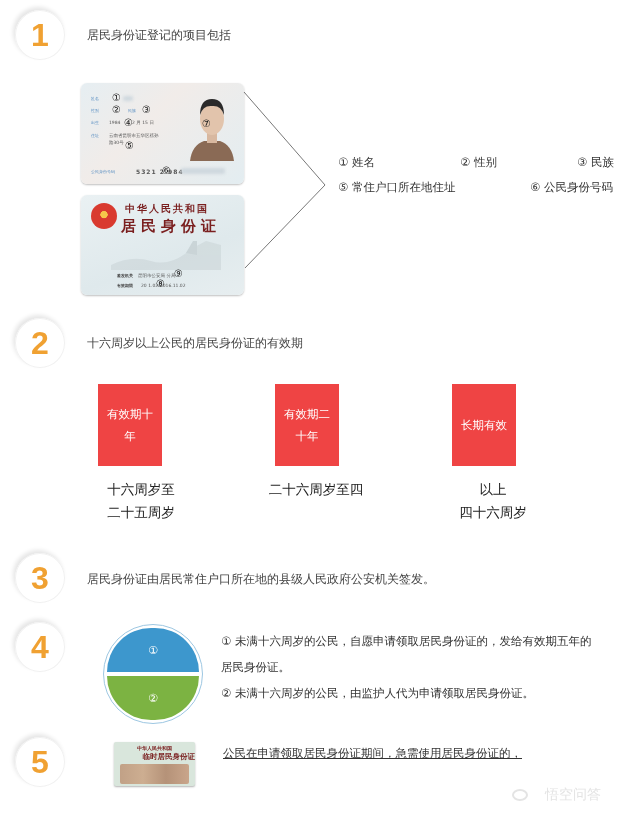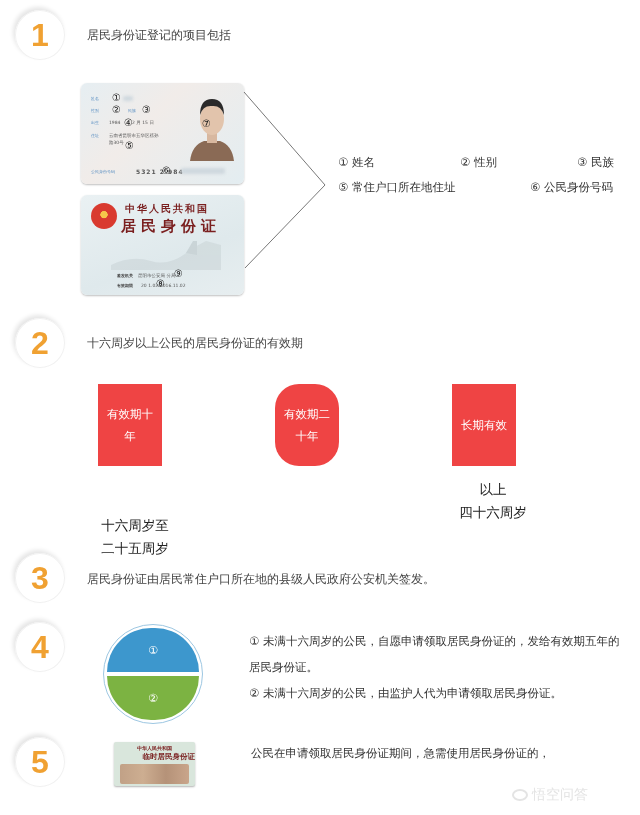--- a/index.html
+++ b/index.html
@@ -46,30 +46,30 @@
   .vbox { position: absolute; top: 384px; width: 64px; height: 82px; background: #ef4444;
     color: #fff; font-size: 11.5px; display: flex; align-items: center; justify-content: center; text-align: center; line-height: 22px; padding: 0 6px; }
   .vcap { position: absolute; top: 478px; width: 120px; text-align: center; font-size: 13.5px; color: #222; line-height: 23px; }
 
   
   .pie { position: absolute; left: 103px; top: 624px; width: 100px; height: 100px; border-radius: 50%;
     border: 1px solid #9dc7e2; overflow: hidden; background: #fff; }
   .pie-top { position: absolute; left: 3px; top: 3px; width: 92px; height: 44px; background: #3d97cd; border-radius: 46px 46px 0 0; display:flex; align-items:center; justify-content:center; color:#fff; font-size: 11px; }
   .pie-bot { position: absolute; left: 3px; top: 51px; width: 92px; height: 44px; background: #7cb342; border-radius: 0 0 46px 46px; display:flex; align-items:center; justify-content:center; color:#fff; font-size: 11px; }
 
-  .para { position: absolute; font-size: 11.5px; color: #333; line-height: 26px; margin-left: 28px; }
+  .para { position: absolute; font-size: 11.5px; color: #333; line-height: 26px; }
 
   
   .temp-card { position: absolute; left: 114px; top: 742px; width: 81px; height: 44px; border-radius: 2px;
     background: #d9e6dc; box-shadow: 0 1px 2px rgba(0,0,0,0.3); overflow: hidden; }
   .temp-t1 { position: absolute; left: 0; width: 100%; top: 3px; text-align: center; font-family: "DejaVu Serif", serif; font-size: 5px; color: #7a1f1f; font-weight: bold; }
   .temp-t2 { position: absolute; left: 0; width: 100%; top: 10px; text-align: right; font-family: "DejaVu Serif", serif; font-size: 7.5px; color: #7a1f1f; font-weight: bold; }
   .temp-art { position: absolute; left: 6px; top: 22px; width: 69px; height: 20px; background: linear-gradient(90deg, #b98a6a, #c99b78, #a97657, #c49070); opacity: 0.75; border-radius: 2px; }
 
-  .watermark { position: absolute; left: 512px; top: 786px; font-size: 14px; color: #e4e4e4; white-space: nowrap; display:flex; align-items:center; gap:4px; }
+  .watermark { position: absolute; left: 512px; top: 786px; font-size: 14px; color: #e4e4e4; white-space: nowrap; display:flex; align-items:center; gap:17px; }
   .wm-icon { width: 16px; height: 12px; border-radius: 50%; border: 2px solid #e4e4e4; }
 </style>
 </head>
 <body>
 
 <div class="badge" style="left:15px;top:10px;">
   <span>1</span>
 </div>
 <div class="section-title" style="left:87px;top:27px;">居民身份证登记的项目包括</div>
 
@@ -135,28 +135,29 @@
     <span class="field-item">⑥ 公民身份号码</span>
   </div>
 </div>
 
 <div class="badge" style="left:15px;top:318px;">
   <span>2</span>
 </div>
 <div class="section-title" style="left:87px;top:335px;">十六周岁以上公民的居民身份证的有效期</div>
 
 <div class="vbox" style="left:98px;">有效期十年</div>
-<div class="vbox" style="left:275px;border-radius:24px;">有效期二十年</div>
+<div class="vbox" style="left:275px;">有效期二十年</div>
 <div class="vbox" style="left:452px;">长期有效</div>
 
-<div class="vcap" style="left:75px;margin-top:36px;">
+<div class="vcap" style="left:81px;">
   <div>十六周岁至</div>
   <div>二十五周岁</div>
 </div>
 <div class="vcap" style="left:256px;">
+  <div>二十六周岁至四</div>
 </div>
 <div class="vcap" style="left:433px;">
   <div>以上</div>
   <div>四十六周岁</div>
 </div>
 
 <div class="badge" style="left:15px;top:553px;">
   <span>3</span>
 </div>
 <div class="section-title" style="left:87px;top:571px;">居民身份证由居民常住户口所在地的县级人民政府公安机关签发。</div>
@@ -175,20 +176,20 @@
 </div>
 
 <div class="badge" style="left:15px;top:737px;">
   <span>5</span>
 </div>
 <div class="temp-card">
   <div class="temp-t1">中华人民共和国</div>
   <div class="temp-t2">临时居民身份证</div>
   <div class="temp-art"></div>
 </div>
-<div class="para" style="left:223px;top:740px;">
+<div class="para" style="left:223px;top:740px;text-decoration:underline;">
   <div>公民在申请领取居民身份证期间，急需使用居民身份证的，</div>
 </div>
 
 <div class="watermark">
   <span class="wm-icon"></span>
   <span>悟空问答</span>
 </div>
 
 </body></html>

